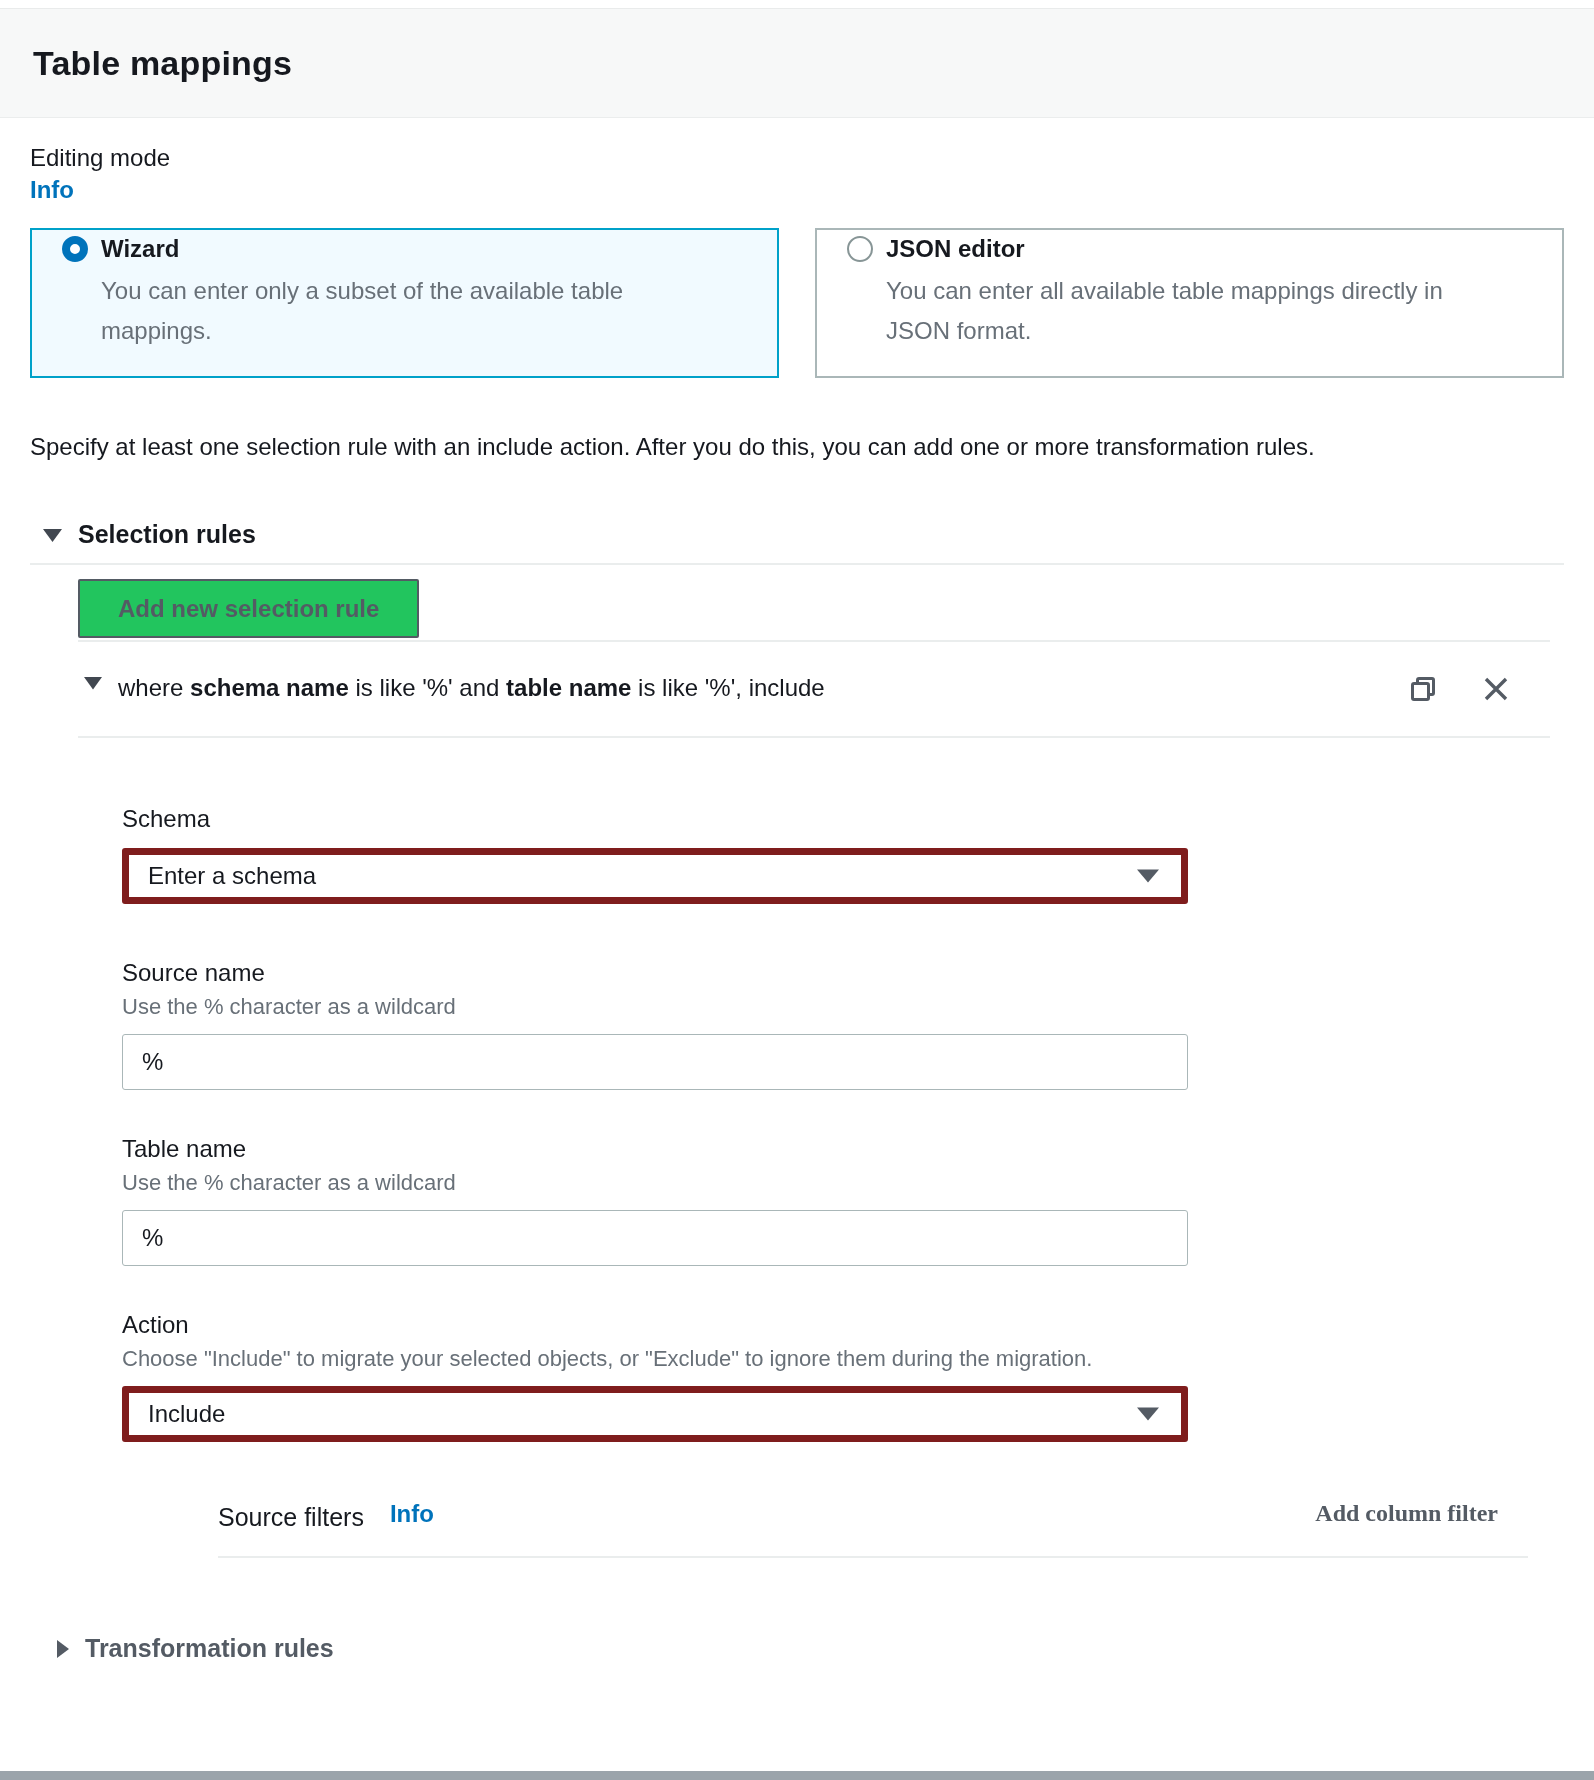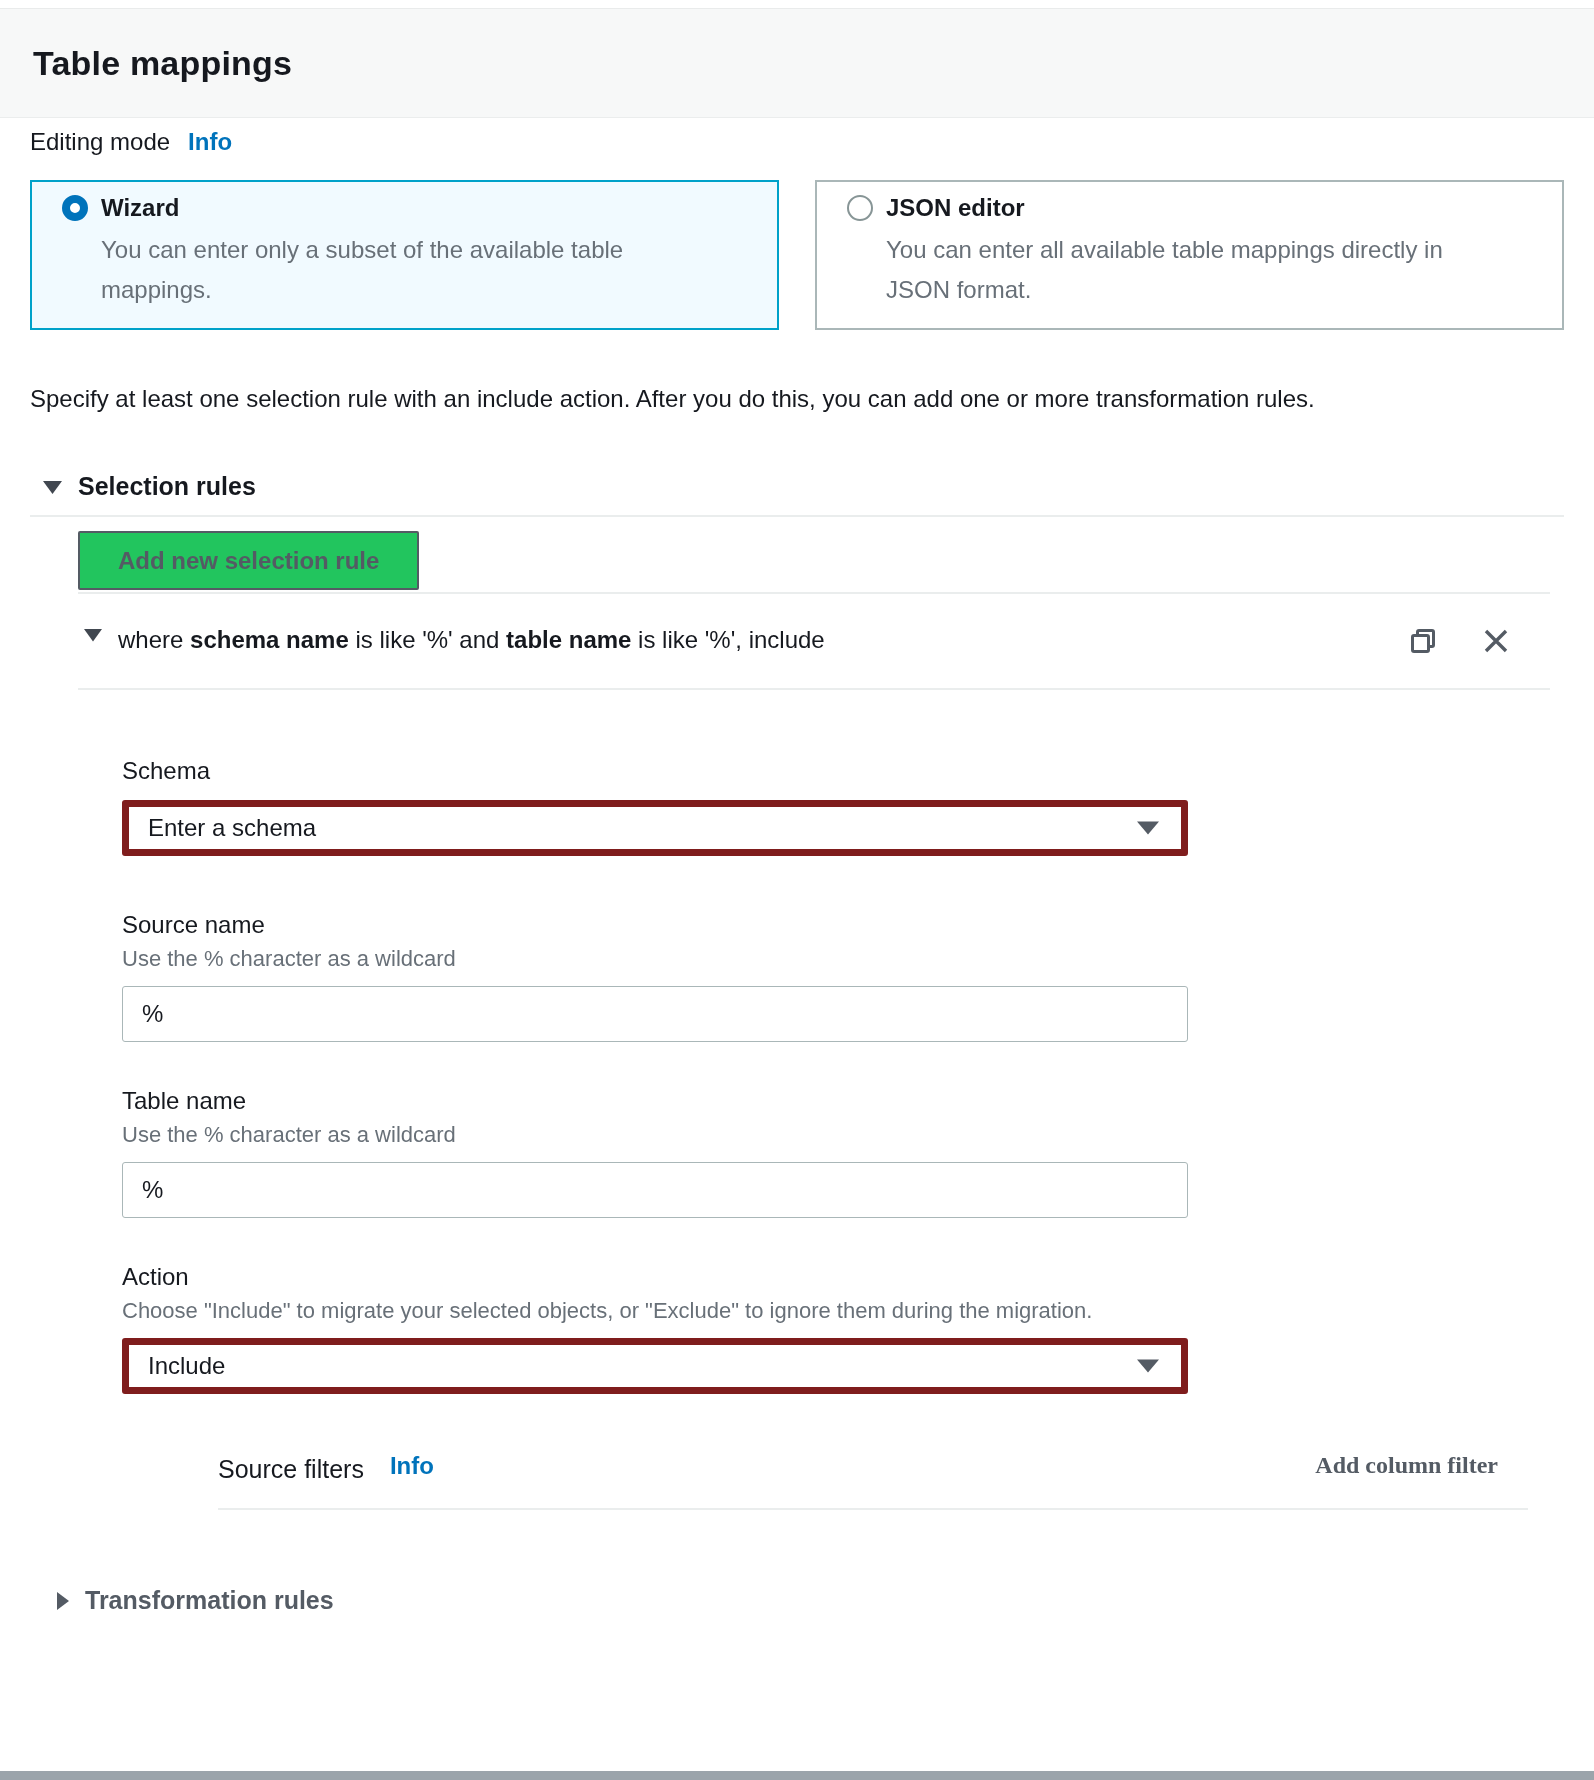--- a/index.html
+++ b/index.html
@@ -32,45 +32,45 @@
     font-size: 34px;
     font-weight: 700;
     color: #16191f;
     letter-spacing: 0.2px;
   }
 
   .content { padding: 0 30px; }
 
   
   .em-row {
-    margin-top: 8px;
+    margin-top: 24px;
     display: flex;
     align-items: baseline;
-    gap: 18px;
     font-size: 24px;
     line-height: 32px;
+    flex-direction: column;
   }
   .info-link {
     color: #0073bb;
     font-weight: 700;
     font-size: 24px;
     text-decoration: none;
     cursor: pointer;
   }
   .cards {
     margin-top: 22px;
     display: flex;
     gap: 36px;
   }
   .mode-card {
     width: 764px;
     height: 150px;
     background: #ffffff;
     border: 2px solid #aab7b8;
-    padding: 10px 24px 16px 30px;
+    padding: 3px 24px 16px 30px;
     cursor: pointer;
   }
   .mode-card.selected {
     border-color: #00a1c9;
     background: #f1faff;
   }
   .radio-row {
     display: flex;
     align-items: center;
     gap: 13px;

